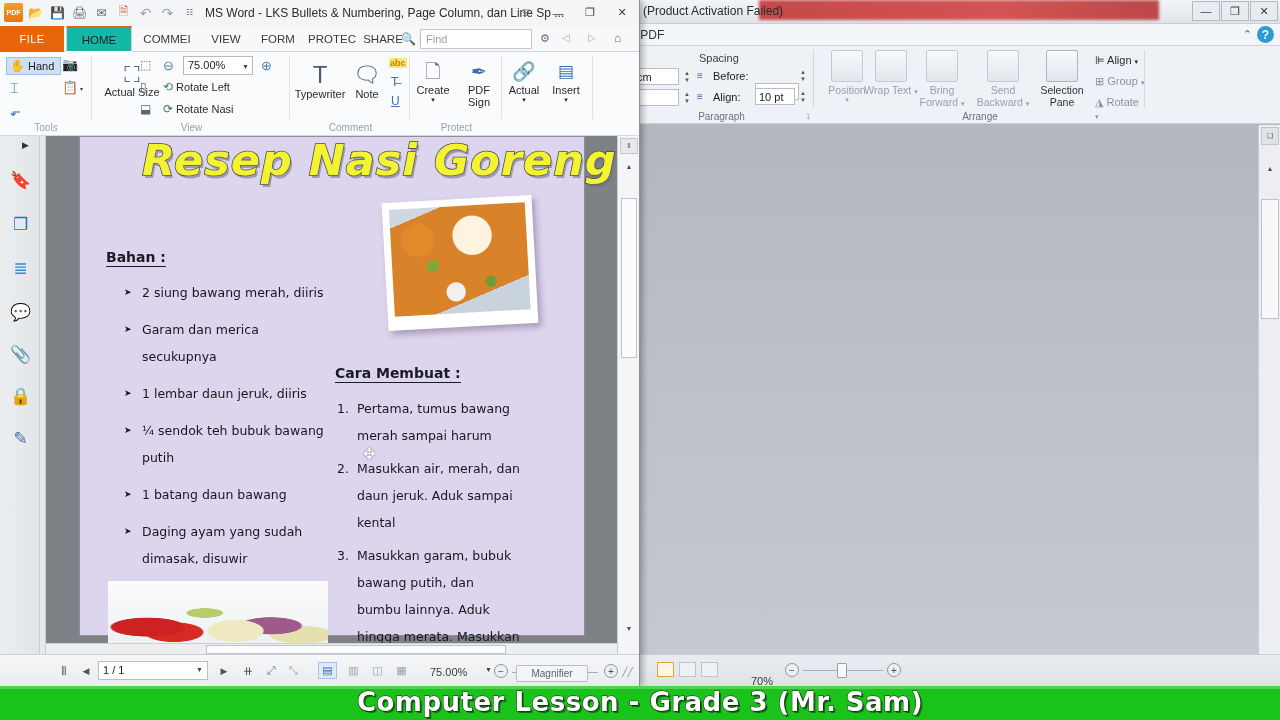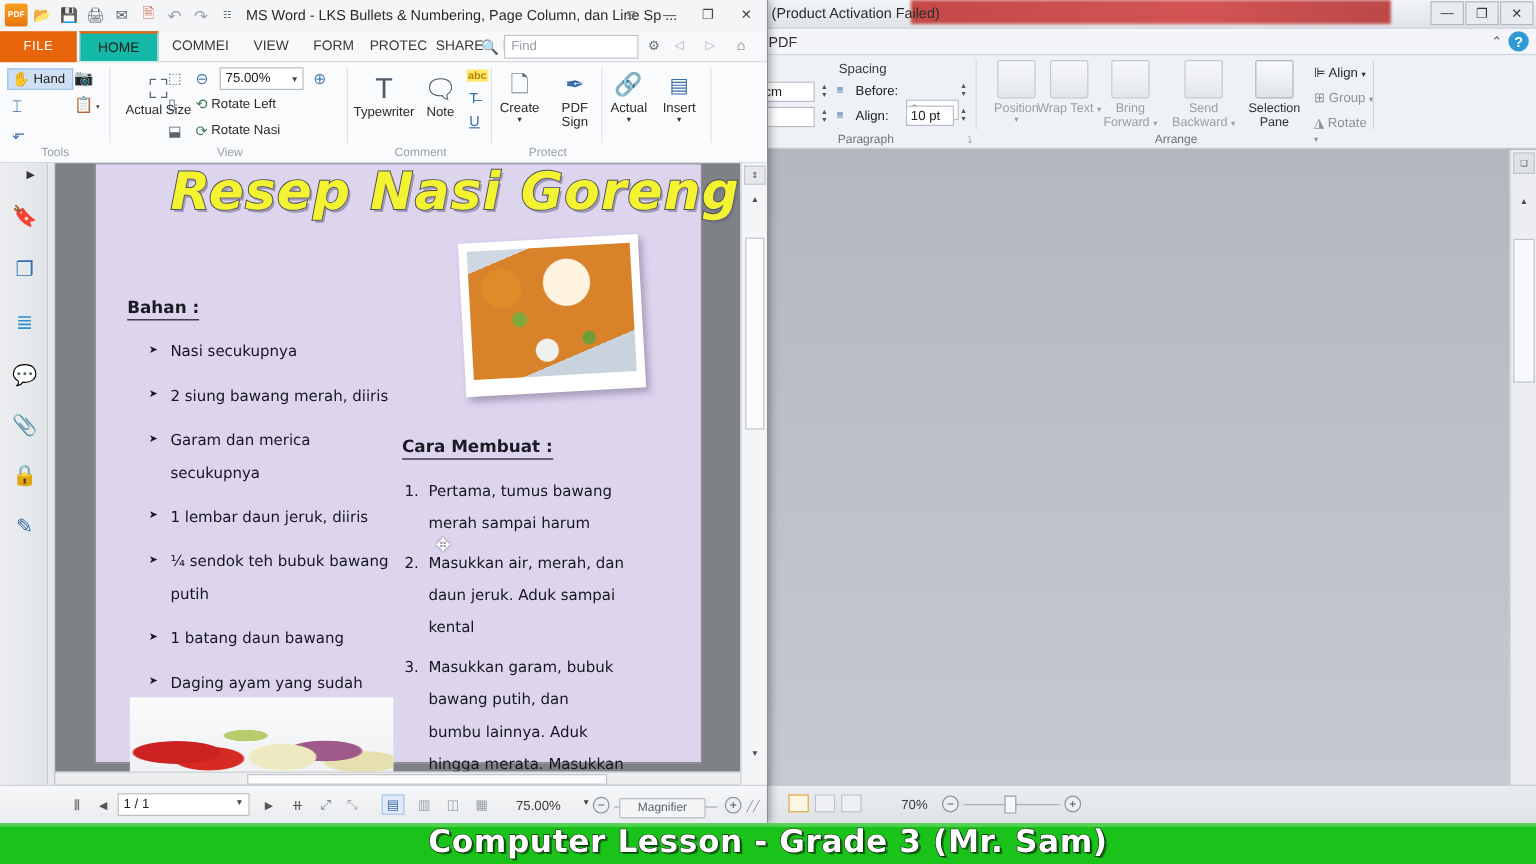--- a/index.html
+++ b/index.html
@@ -465,21 +465,21 @@
         <div class="wv-thumb"></div>
       </div>
     </div>
 
     <div class="word-status">
       <div class="view-btn sel" style="left:28px;"></div>
       <div class="view-btn" style="left:50px;"></div>
       <div class="view-btn" style="left:72px;"></div>
       <div class="view-btn" style="left:94px; border:none; background:none;"></div>
       <div class="view-btn" style="left:116px; border:none; background:none;"></div>
-      <div class="zoom-pct" style="left:122px; top:10px;text-align:center;">70%</div>
+      <div class="zoom-pct" style="left:122px; top:20px;text-align:center;">70%</div>
       <div class="zoom-circ" style="left:156px;">−</div>
       <div class="zoom-track" style="left:174px; width:80px;"></div>
       <div class="zoom-knob" style="left:208px;"></div>
       <div class="zoom-circ" style="left:258px;">+</div>
     </div>
   </div>
 
   <div class="pdf-window">
 
     <div class="pdf-titlebar">
@@ -620,21 +620,20 @@
       <div class="splitter"></div>
 
       <div class="doc-area">
         <div class="page">
 
           <div class="doc-title">Resep Nasi Goreng</div>
 
           <div class="sec-head" style="left:26px; top:112px;">Bahan  :</div>
 
           <div class="ing-list">
-            <div class="ing-item">Nasi secukupnya</div>
             <div class="ing-item">2 siung bawang merah, diiris</div>
             <div class="ing-item">Garam dan merica secukupnya</div>
             <div class="ing-item">1 lembar daun jeruk, diiris</div>
             <div class="ing-item">¼ sendok teh bubuk bawang putih</div>
             <div class="ing-item">1 batang daun bawang</div>
             <div class="ing-item">Daging ayam yang sudah dimasak, disuwir</div>
           </div>
 
           <div class="sec-head" style="left:255px; top:228px;">Cara Membuat  :</div>
 

